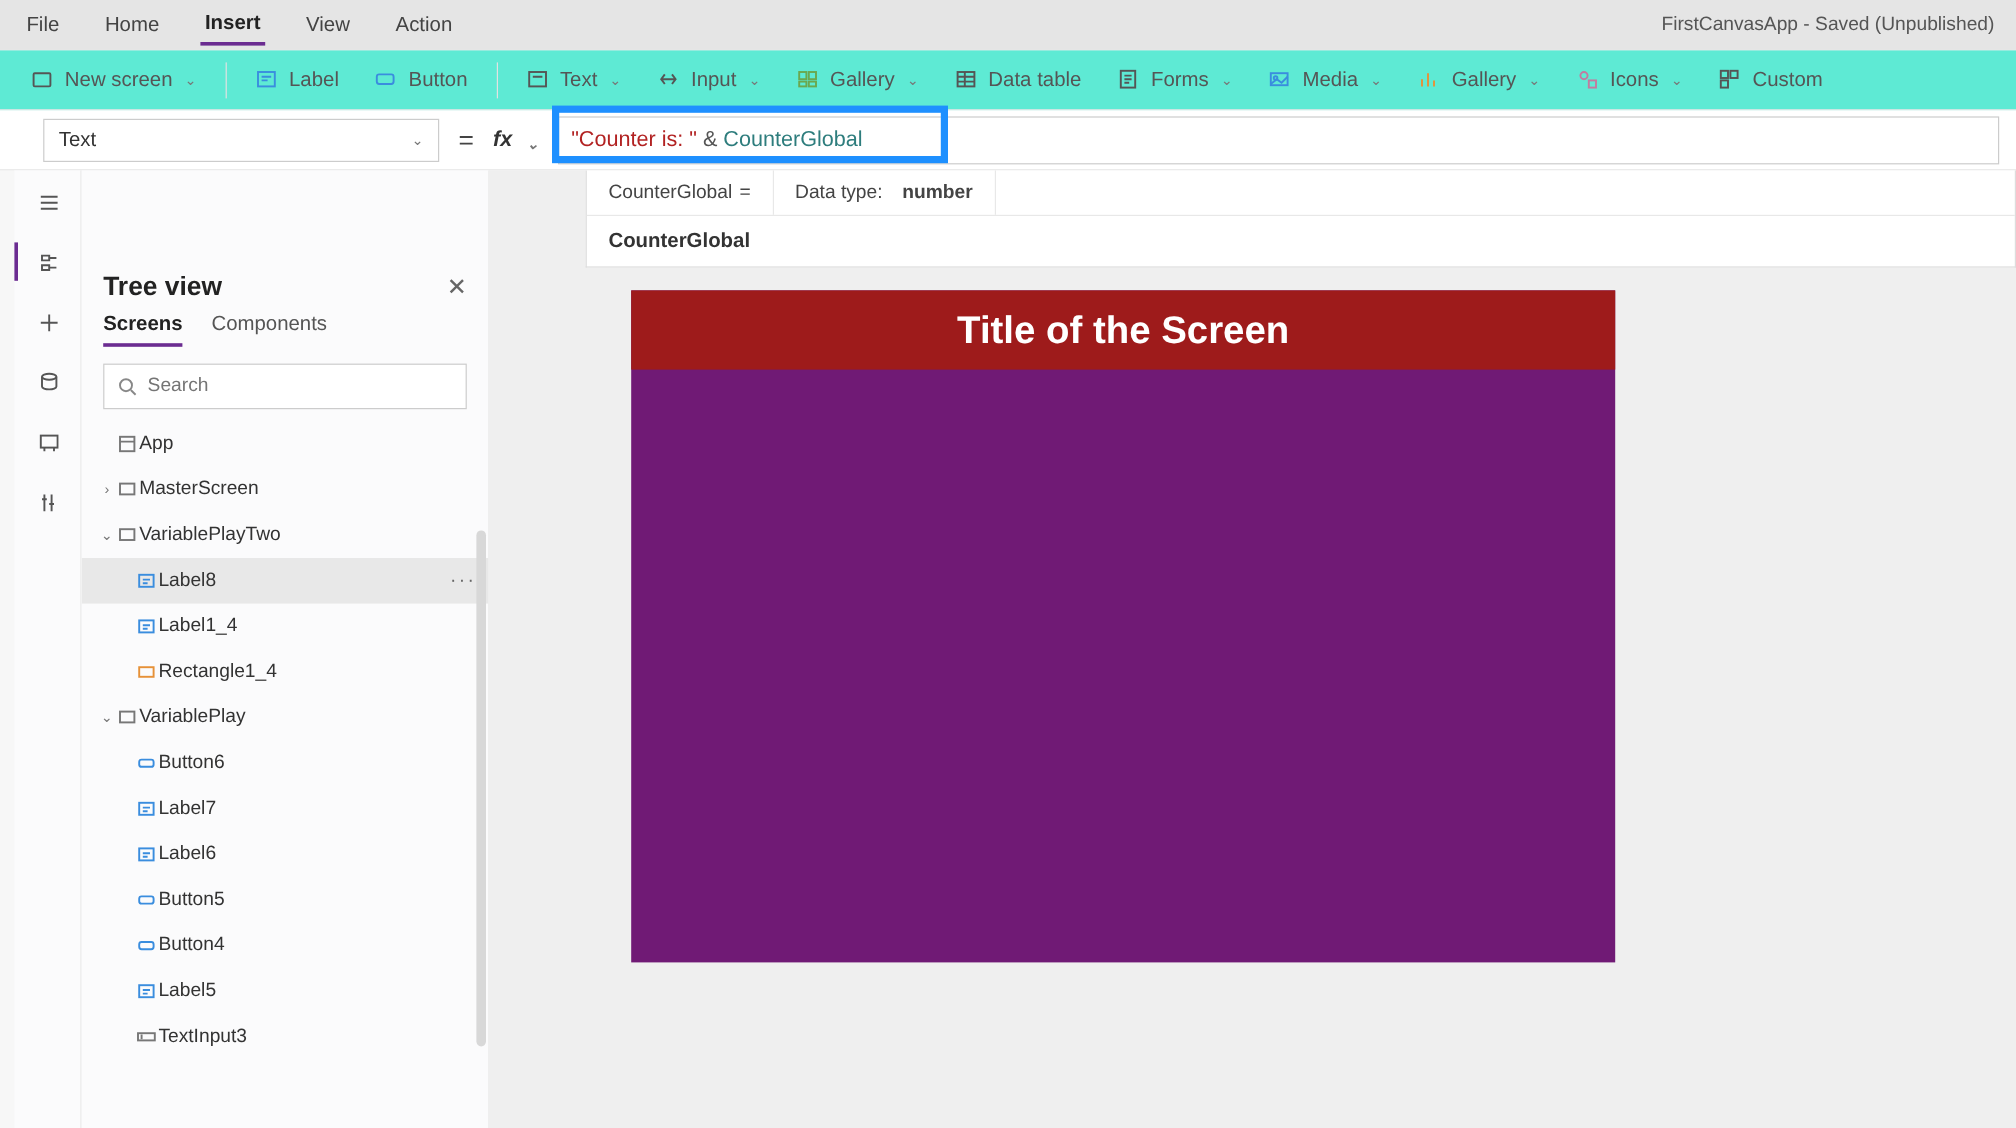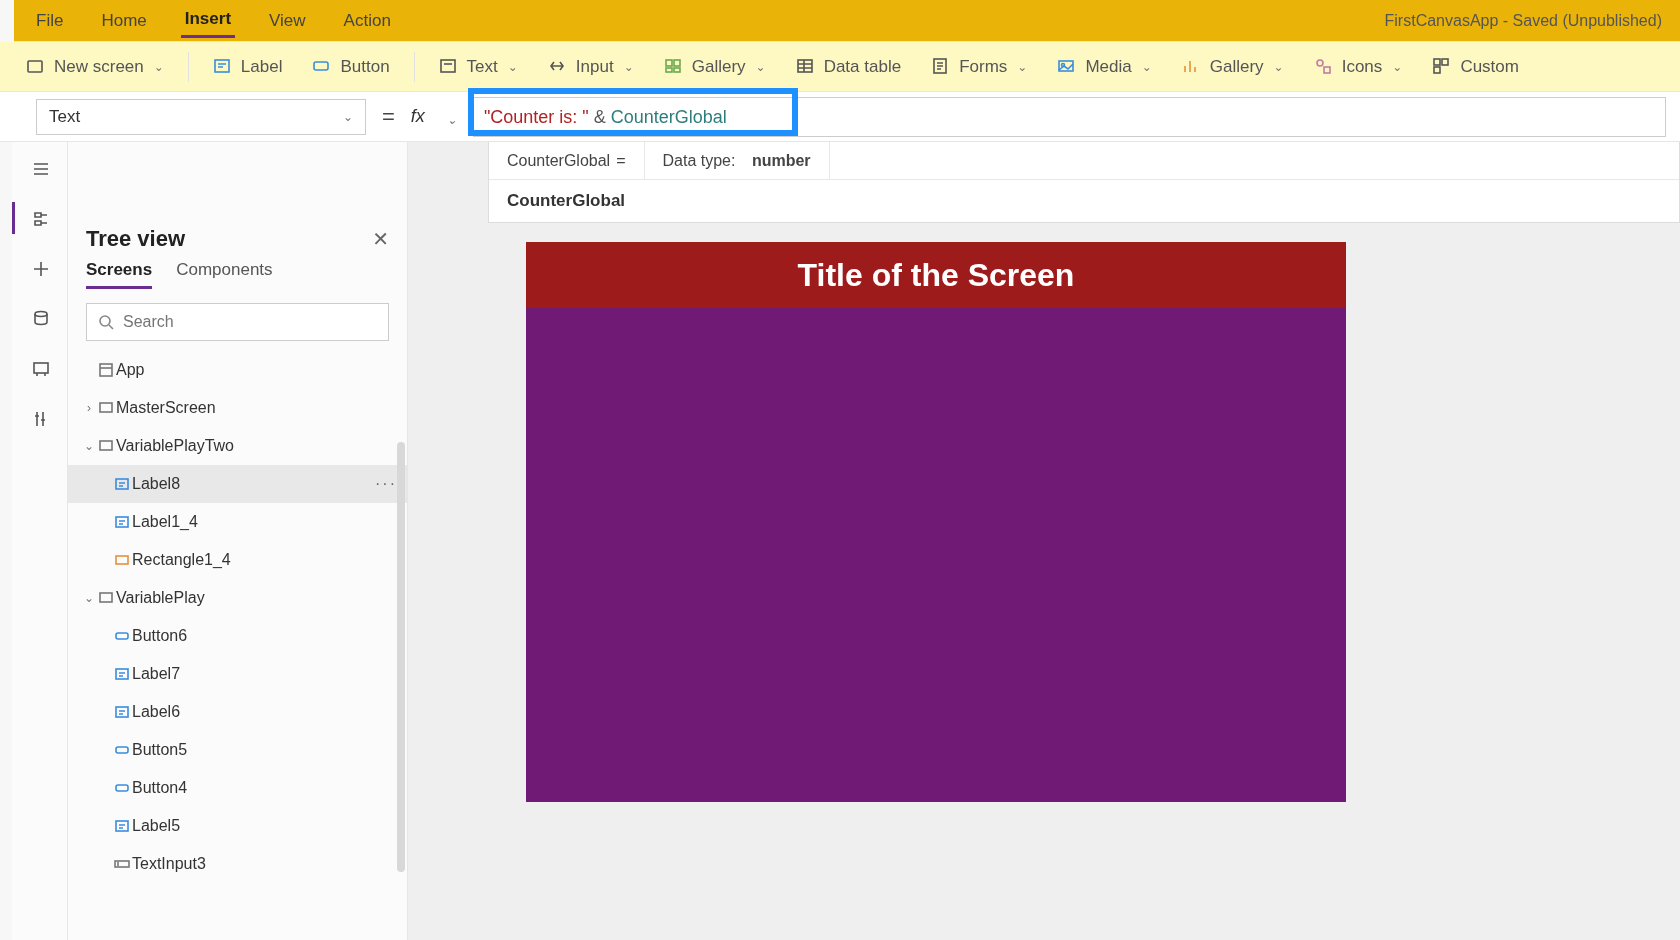--- a/index.html
+++ b/index.html
@@ -1,36 +1,36 @@
 <!DOCTYPE html>
 <html><head>
 <meta charset="utf-8">
 <style>
 * { margin: 0; padding: 0; box-sizing: border-box; font-family: "Segoe UI", -apple-system, sans-serif; }
 html, body { width: 1680px; height: 940px; overflow: hidden; background: #f7f7f7; color: #333; }
 
 
-.menubar { height: 42px; display: flex; align-items: center; padding: 0 18px; gap: 30px; border-bottom: 1px solid #e6e6e6; background: #eab308; margin-left: 14px; }
+.menubar { height: 42px; display: flex; align-items: center; padding: 0 18px; gap: 30px; border-bottom: 1px solid #e6e6e6; background: #e5e5e5; }
 .menubar .menu-item { font-size: 17px; color: #444; cursor: pointer; padding: 6px 4px; }
 .menubar .menu-item.active { color: #222; font-weight: 600; border-bottom: 3px solid #6b2c91; }
 .menubar .spacer { flex: 1; }
 .menubar .app-title { font-size: 16px; color: #555; }
 
 
-.ribbon { height: 50px; display: flex; align-items: center; padding: 0 14px; gap: 6px; background: #fef9c3; border-bottom: 1px solid #e6e6e6; }
+.ribbon { height: 50px; display: flex; align-items: center; padding: 0 14px; gap: 6px; background: #5eead4; border-bottom: 1px solid #e6e6e6; }
 .ribbon .rbtn { display: flex; align-items: center; gap: 8px; padding: 6px 12px; color: #555; font-size: 17px; cursor: pointer; border-radius: 2px; }
 .ribbon .sep { width: 1px; height: 30px; background: #e2e2e2; margin: 0 6px; }
 .ribbon svg { width: 20px; height: 20px; }
 .chev { font-size: 12px; color: #777; margin-left: 2px; }
 
 
 .formula-row { height: 50px; display: flex; align-items: center; padding: 0 14px 0 36px; gap: 16px; background: #fff; border-bottom: 1px solid #e6e6e6; }
 .prop-select { width: 330px; height: 36px; border: 1px solid #ccc; display: flex; align-items: center; justify-content: space-between; padding: 0 12px; font-size: 17px; color: #333; background: #fff; }
 .eq { font-size: 22px; color: #444; }
-.fx { font-size: 18px; font-style: italic; font-family: "Times New Roman", serif; color: #333; display:flex; align-items:flex-end; gap:20px;}
+.fx { font-size: 18px; font-style: italic; font-family: "Times New Roman", serif; color: #333; display:flex; align-items:flex-end; gap:10px;font-weight:bold;}
 .formula-input-wrap { flex: 1; height: 40px; border: 1px solid #ccc; display: flex; align-items: center; background: #fff; position: relative; }
 .formula-highlight { position: absolute; left: -6px; top: -10px; width: 330px; height: 48px; border: 6px solid #1e90ff; z-index: 5; pointer-events: none; }
 .formula-text { font-family: Consolas, monospace; font-size: 18px; padding-left: 10px; white-space: pre; }
 .tok-str { color: #b22222; }
 .tok-op { color: #555; }
 .tok-var { color: #2e7d7d; }
 
 
 .intel { position: absolute; left: 488px; top: 142px; right: 0; background: #fff; border: 1px solid #ddd; border-top: none; z-index: 4; }
 .intel-row1 { display: flex; align-items: center; height: 38px; font-size: 16px; color: #444; border-bottom: 1px solid #e8e8e8; }

